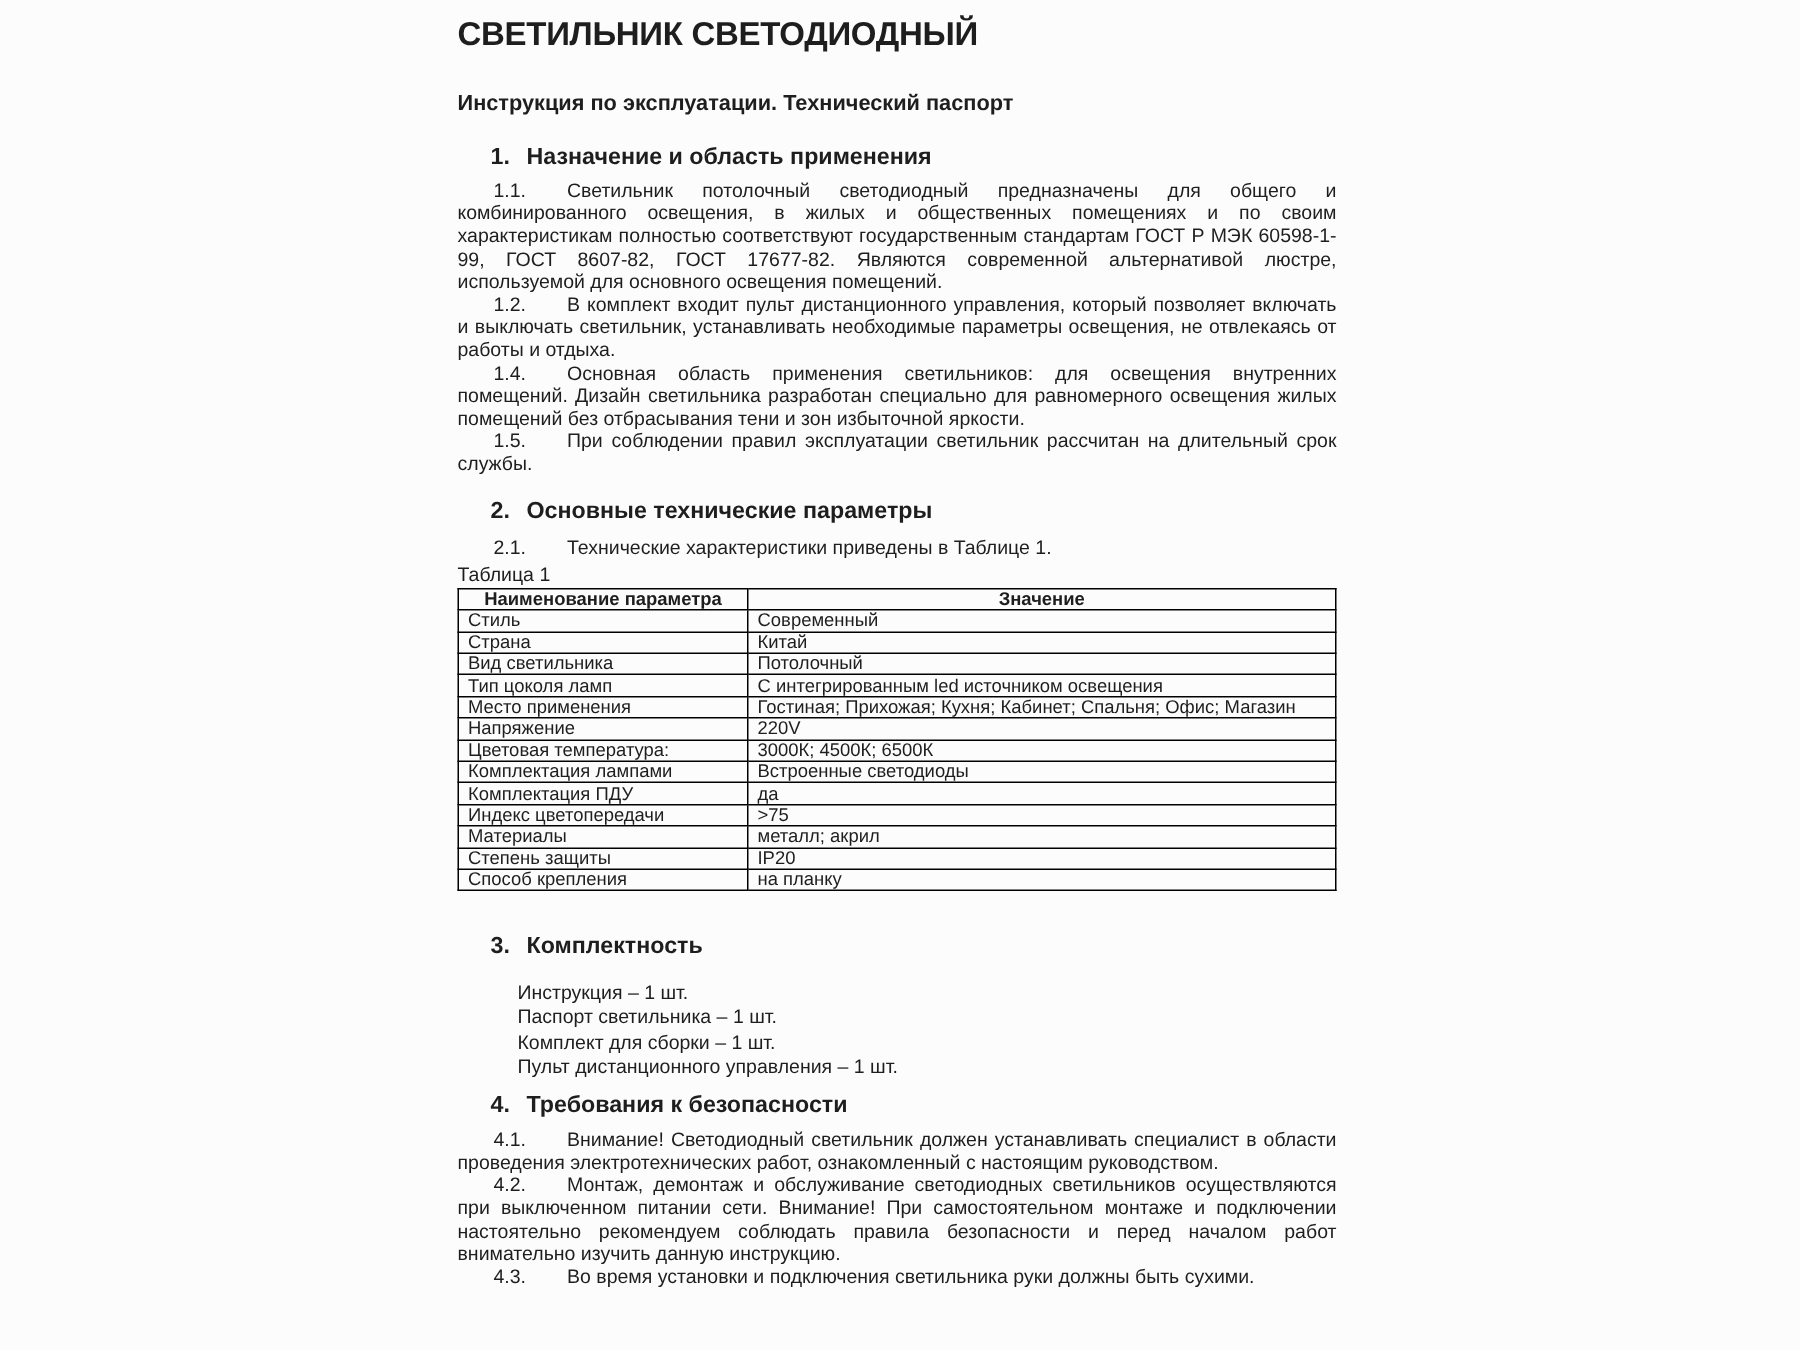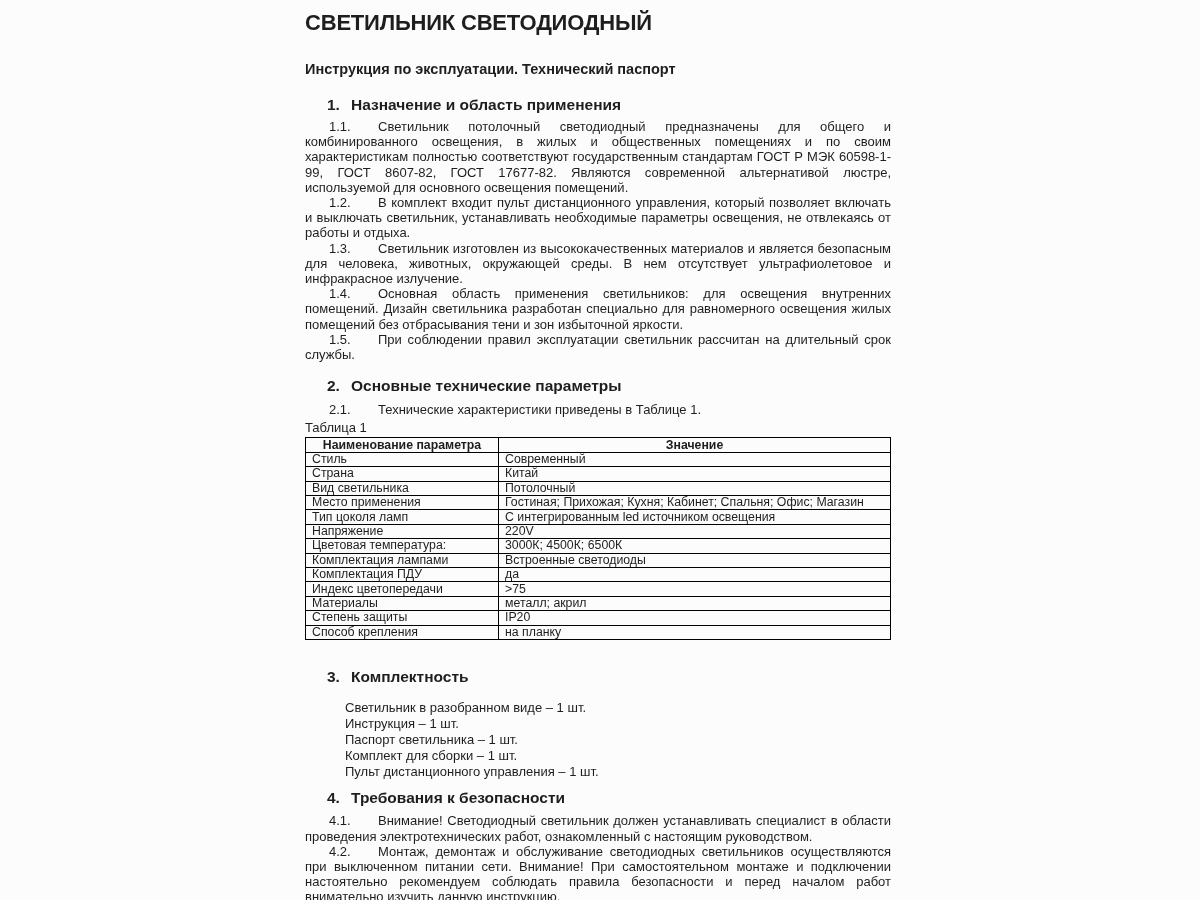--- a/index.html
+++ b/index.html
@@ -104,21 +104,20 @@
 
   <div class="title">СВЕТИЛЬНИК СВЕТОДИОДНЫЙ</div>
 
   <div class="subtitle">Инструкция по эксплуатации.  Технический паспорт</div>
 
   <div class="h h1"><span class="hnum">1.</span><span>Назначение и область применения</span></div>
 
   <div class="paras">
     <p class="para"><span class="pnum">1.1.</span><span>Светильник потолочный светодиодный предназначены для общего и комбинированного освещения, в жилых и общественных помещениях и по своим характеристикам полностью соответствуют государственным стандартам ГОСТ Р МЭК 60598-1-99, ГОСТ 8607-82, ГОСТ 17677-82. Являются современной альтернативой люстре, используемой для основного освещения помещений.</span></p>
     <p class="para"><span class="pnum">1.2.</span><span>В комплект входит пульт дистанционного управления, который позволяет включать и выключать светильник, устанавливать необходимые параметры освещения, не отвлекаясь от работы и отдыха.</span></p>
-    <p class="para"><span class="pnum">1.3.</span><span>Светильник изготовлен из высококачественных материалов и является безопасным для человека, животных, окружающей среды. В нем отсутствует ультрафиолетовое и инфракрасное излучение.</span></p>
     <p class="para"><span class="pnum">1.4.</span><span>Основная область применения светильников: для освещения внутренних помещений. Дизайн светильника разработан специально для равномерного освещения жилых помещений без отбрасывания тени и зон избыточной яркости.</span></p>
     <p class="para"><span class="pnum">1.5.</span><span>При соблюдении правил эксплуатации светильник рассчитан на длительный срок службы.</span></p>
   </div>
 
   <div class="h h2"><span class="hnum">2.</span><span>Основные технические параметры</span></div>
 
   <p class="p21"><span class="pnum">2.1.</span><span>Технические характеристики приведены в Таблице 1.</span></p>
 
   <div class="tcap">Таблица 1</div>
 
@@ -136,28 +135,28 @@
         </tr>
       <tr>
           <td>Страна</td>
           <td>Китай</td>
         </tr>
       <tr>
           <td>Вид светильника</td>
           <td>Потолочный</td>
         </tr>
       <tr>
+          <td>Тип цоколя ламп</td>
+          <td>С интегрированным led источником освещения</td>
+        </tr>
+      <tr>
           <td>Место применения</td>
           <td>Гостиная; Прихожая; Кухня; Кабинет; Спальня; Офис; Магазин</td>
         </tr>
       <tr>
-          <td>Тип цоколя ламп</td>
-          <td>С интегрированным led источником освещения</td>
-        </tr>
-      <tr>
           <td>Напряжение</td>
           <td>220V</td>
         </tr>
       <tr>
           <td>Цветовая температура:</td>
           <td>3000К; 4500К; 6500К</td>
         </tr>
       <tr>
           <td>Комплектация лампами</td>
           <td>Встроенные светодиоды</td>
@@ -181,21 +180,20 @@
       <tr>
           <td>Способ крепления</td>
           <td>на планку</td>
         </tr>
     </tbody>
   </table>
 
   <div class="h h3"><span class="hnum">3.</span><span>Комплектность</span></div>
 
   <div class="list">
-    <div class="list-item">Светильник в разобранном виде – 1 шт.</div>
     <div class="list-item">Инструкция – 1 шт.</div>
     <div class="list-item">Паспорт светильника – 1 шт.</div>
     <div class="list-item">Комплект для сборки – 1 шт.</div>
     <div class="list-item">Пульт дистанционного управления – 1 шт.</div>
   </div>
 
   <div class="h h4"><span class="hnum">4.</span><span>Требования к безопасности</span></div>
 
   <div class="paras paras4">
     <p class="para"><span class="pnum">4.1.</span><span>Внимание! Светодиодный светильник должен устанавливать специалист в области проведения электротехнических работ, ознакомленный с настоящим руководством.</span></p>

